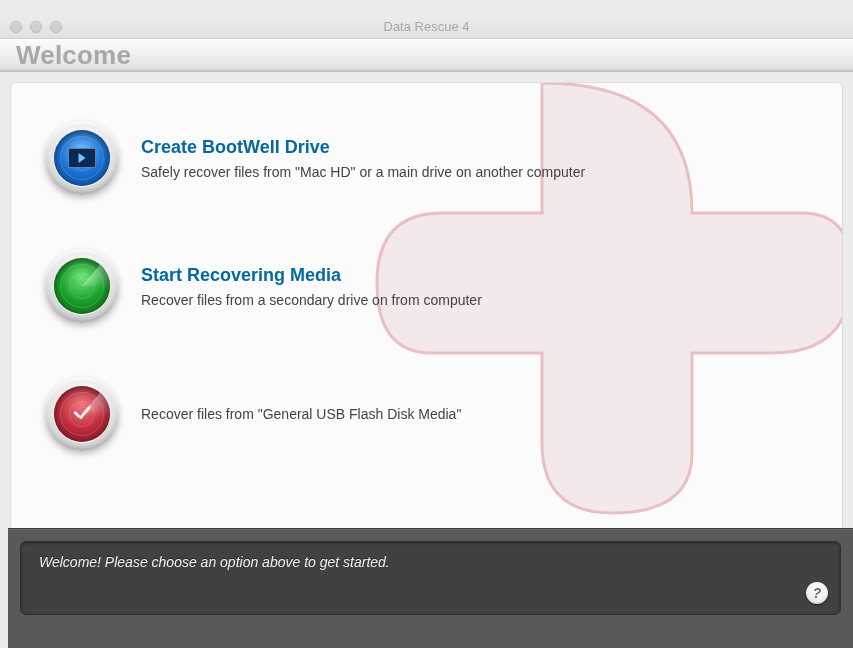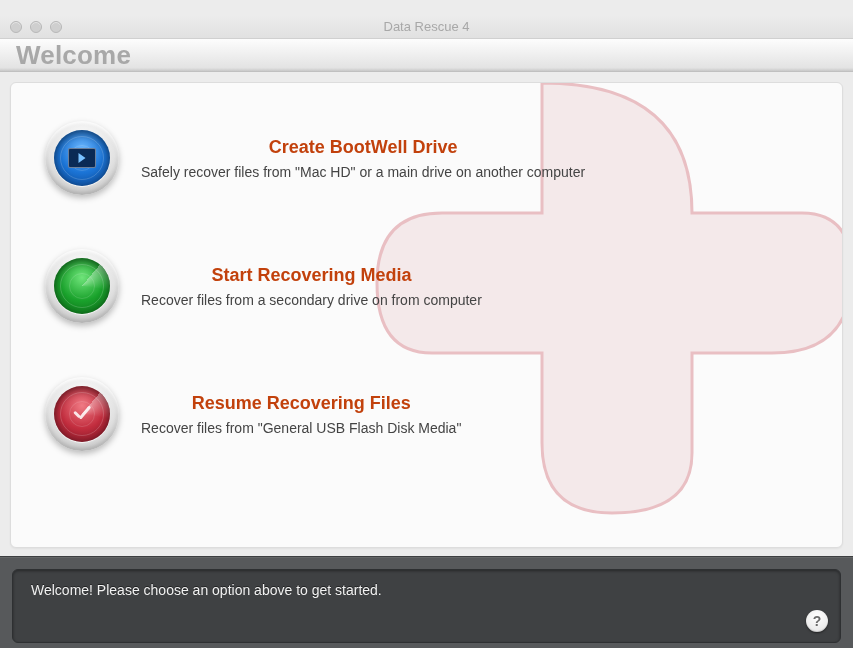--- a/index.html
+++ b/index.html
@@ -88,23 +88,22 @@
       display: flex;
       align-items: center;
       gap: 22px;
       margin-bottom: 54px;
       cursor: pointer;
     }
     .option .texts { padding-top: 0; }
     .option-title {
       font-size: 18px;
       font-weight: bold;
-      color: #c2410c;
+      color: #0369a1;
       margin-bottom: 6px;
-      text-align: center;
     }
     .option-sub {
       font-size: 14px;
       color: #444;
     }
 
     .orb {
       width: 74px; height: 74px;
       border-radius: 50%;
       background: radial-gradient(circle at 50% 30%, #fff, #e2e2e2 55%, #bcbcbc);
@@ -174,25 +173,26 @@
       left: 8px; top: 10px;
       width: 16px; height: 3px;
       background: rgba(255,255,255,0.85);
       transform: rotate(-50deg);
       border-radius: 2px;
     }
 
     
     .footer {
       position: absolute;
-      left: 0; right: 0; bottom: 0;
-      height: 92px;
+      left: 8px; right: 0; bottom: 0;
+      height: 120px;
       background: #57595b;
       border-top: 1px solid #3d3f41;
       box-shadow: inset 0 1px 0 rgba(255,255,255,0.08);
+      font-style: italic;
     }
     .footer-inner {
       margin: 12px;
       height: 74px;
       background: #3f4143;
       border: 1px solid #2e3032;
       border-radius: 6px;
       box-shadow: inset 0 1px 3px rgba(0,0,0,0.4);
       position: relative;
       display: flex;
@@ -286,21 +286,20 @@
 
       <div class="option">
         <div class="orb">
           <div class="orb-inner orb-red">
             <div class="radar-rings"></div>
             <div class="radar-sweep"></div>
             <div class="check-glyph"></div>
           </div>
         </div>
         <div class="texts">
-          <div class="option-title">Resume Recovering Files</div>
           <div class="option-sub">Recover files from "General USB Flash Disk Media"</div>
         </div>
       </div>
 
     </div>
   </div>
 </div>
 
 <div class="footer">
   <div class="footer-inner">

